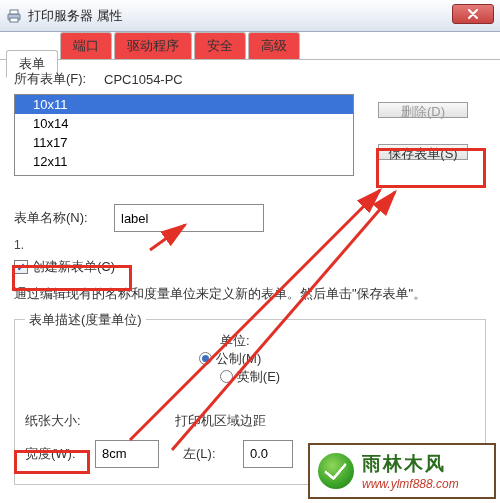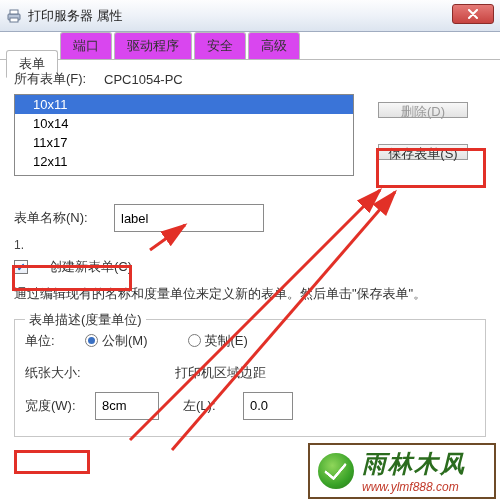--- a/index.html
+++ b/index.html
@@ -6,21 +6,21 @@
     body { background: #fff; width: 500px; height: 503px; overflow: hidden; position: relative; }
 
     
     .titlebar { height: 32px; background: linear-gradient(to bottom, #fdfdfe, #eef2f8 50%, #dce4ef); border-bottom: 1px solid #a0acc0; display: flex; align-items: center; padding: 0 6px; position: relative; }
     .titlebar .icon { width:16px; height:16px; margin-right:6px; display:inline-flex; align-items:center; justify-content:center; }
     .titlebar .title-text { color:#222; }
     .closebox { position:absolute; right:6px; top:4px; width:42px; height:20px; background: linear-gradient(to bottom,#e57a77,#c74340); border:1px solid #8a2c29; border-radius:3px; display:flex; align-items:center; justify-content:center; color:#fff; font-weight:bold; }
 
     
     .tabstrip { display:flex; align-items:flex-end; height:28px; padding: 4px 6px 0 6px; background:#fff; border-bottom:1px solid #bbb; }
-    .tab { padding:4px 12px; border:1px solid #bbb; border-bottom:none; margin-right:2px; background:#d946ef; color:#333; border-top-left-radius:3px; border-top-right-radius:3px; cursor:default; }
+    .tab { padding:4px 12px; border:1px solid #bbb; border-bottom:none; margin-right:2px; background:#ef4444; color:#333; border-top-left-radius:3px; border-top-right-radius:3px; cursor:default; }
     .tab.active { background:#fff; border-bottom:1px solid #fff; position:relative; top:19px; }
 
     .client { padding:10px 14px; position:relative; }
 
     .row { display:flex; align-items:center; margin-bottom:6px; }
     .label { color:#333; }
 
     
     .listbox { width:340px; height:82px; border:1px solid #888; background:#fff; overflow:auto; }
     .listitem { padding:2px 18px; }
@@ -42,21 +42,21 @@
 
     .desc { color:#333; line-height:1.6; margin:8px 0 6px 0; }
 
     
     .redbox { position:absolute; border:3px solid #e23027; pointer-events:none; }
 
     
     .watermark { position:absolute; right:4px; bottom:4px; width:188px; height:56px; border:2px solid #6e4b28; background:#fff; display:flex; align-items:center; padding:4px 8px; }
     .watermark .wmicon { width:36px; height:36px; background:radial-gradient(circle at 40% 35%, #8fd65a, #3aa328 60%, #247317); border-radius:50%; position:relative; margin-right:8px; }
     .watermark .wmicon::after { content:""; position:absolute; width:10px; height:18px; border:3px solid #fff; border-left:none; border-top:none; transform:rotate(40deg); left:11px; top:5px; border-radius:2px; }
-    .wmtext1 { font-size:24px; font-weight:600; color:#2b6c1e; letter-spacing:2px;font-style:italic; }
+    .wmtext1 { font-size:19px; font-weight:600; color:#2b6c1e; letter-spacing:2px; }
     .wmtext2 { font-size:12px; color:#c23a2a; font-style:italic; font-family:Arial, sans-serif; }
 
     svg { display:block; }
     .arrow { position:absolute; pointer-events:none; }
   </style>
 </head>
 <body>
 
 <div class="titlebar">
   <span class="icon">
@@ -108,31 +108,31 @@
     </div>
   </div>
 
   <div class="row" style="margin-top:28px;">
     <span class="label" style="width:100px;">表单名称(N):</span>
     <input class="input-text" style="width: 150px;" value="label">
   </div>
 
   <div style="margin-top:6px; font-size:12px; color:#444;">1.</div>
 
-  <div class="row" style="margin-top:6px;gap:17px;">
+  <div class="row" style="margin-top:6px;">
     <span class="checkbox checked"></span>
     <span class="label">创建新表单(C)</span>
   </div>
 
   <div class="desc">通过编辑现有的名称和度量单位来定义新的表单。然后单击"保存表单"。</div>
 
   <div class="groupbox">
     <span class="legend">表单描述(度量单位)</span>
 
-    <div class="row" style="margin-bottom:14px;">
+    <div class="row" style="margin-bottom:26px;flex-direction:column;">
       <span class="label" style="width:60px;">单位:</span>
       <span style="display:inline-flex; align-items:center; margin-right:40px;">
         <span class="radio checked"></span>
         <span class="label">公制(M)</span>
       </span>
       <span style="display:inline-flex; align-items:center;">
         <span class="radio"></span>
         <span class="label">英制(E)</span>
       </span>
     </div>

